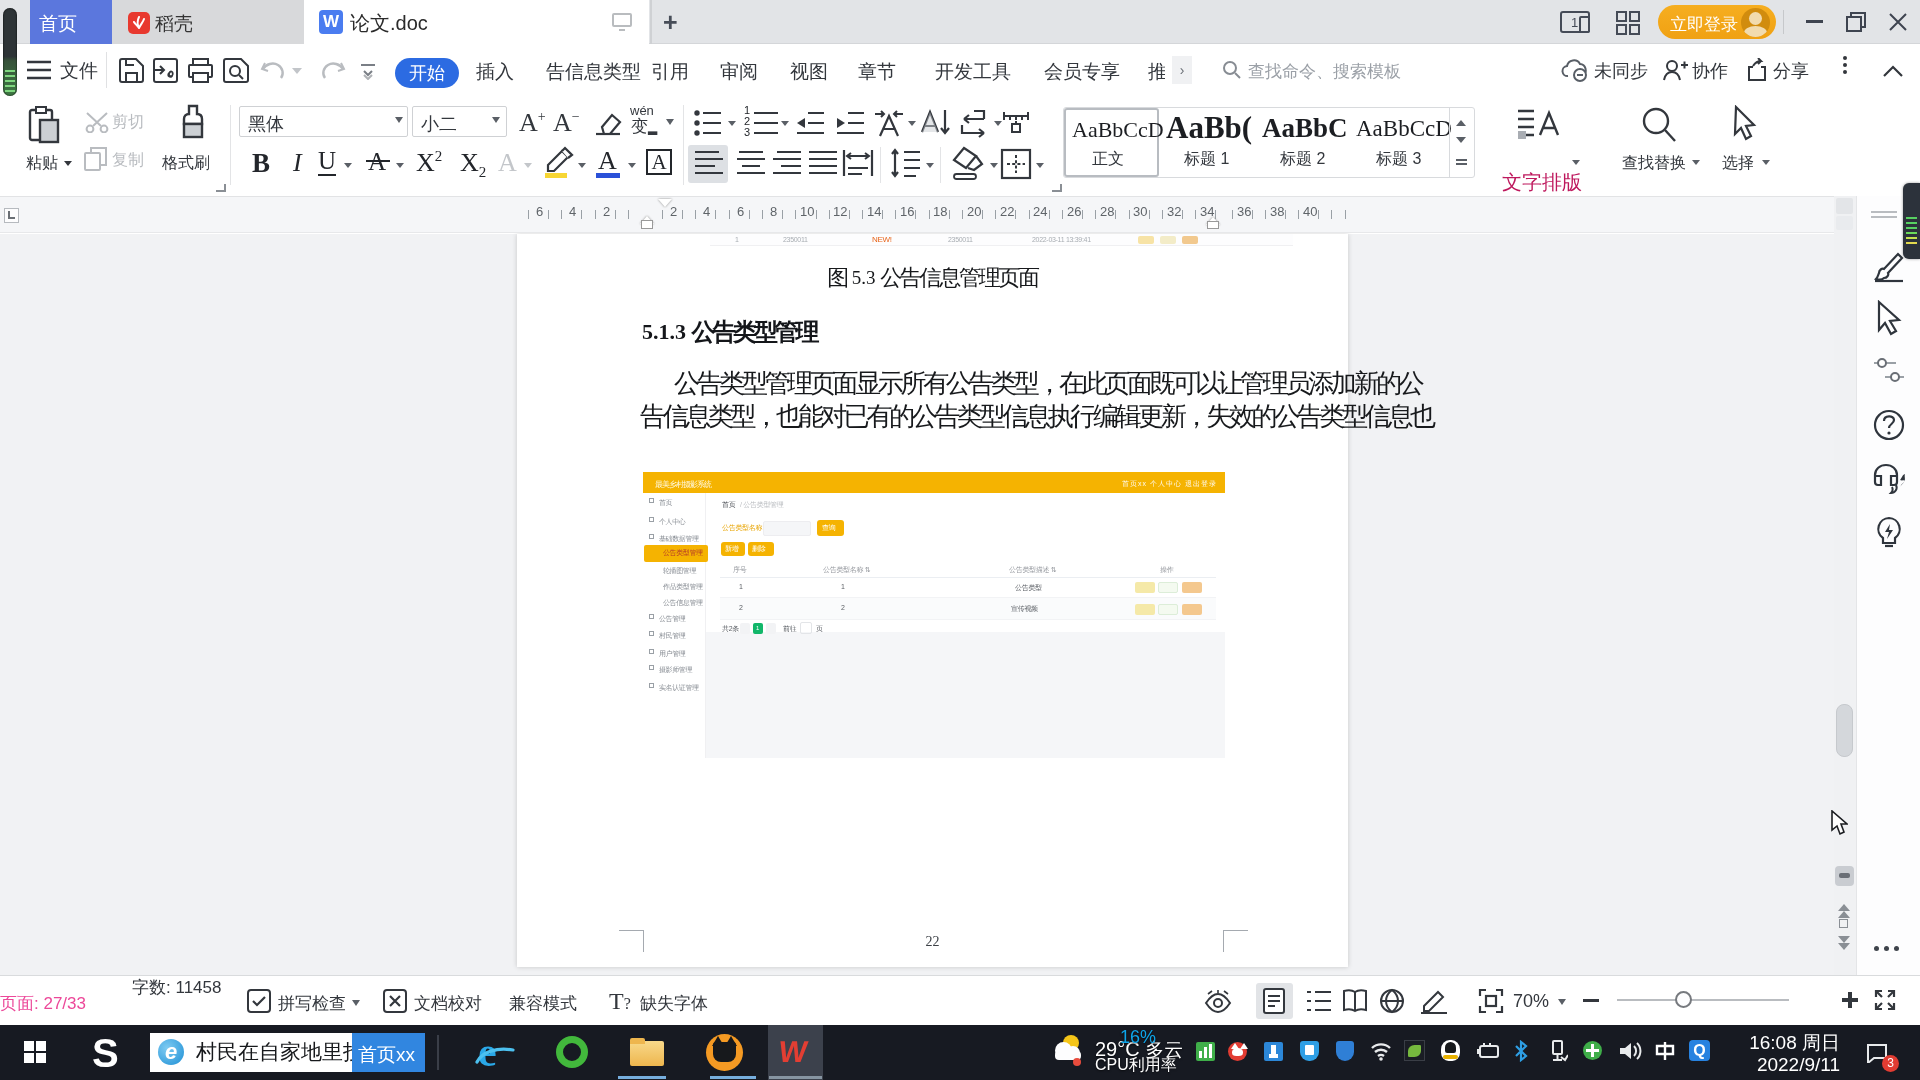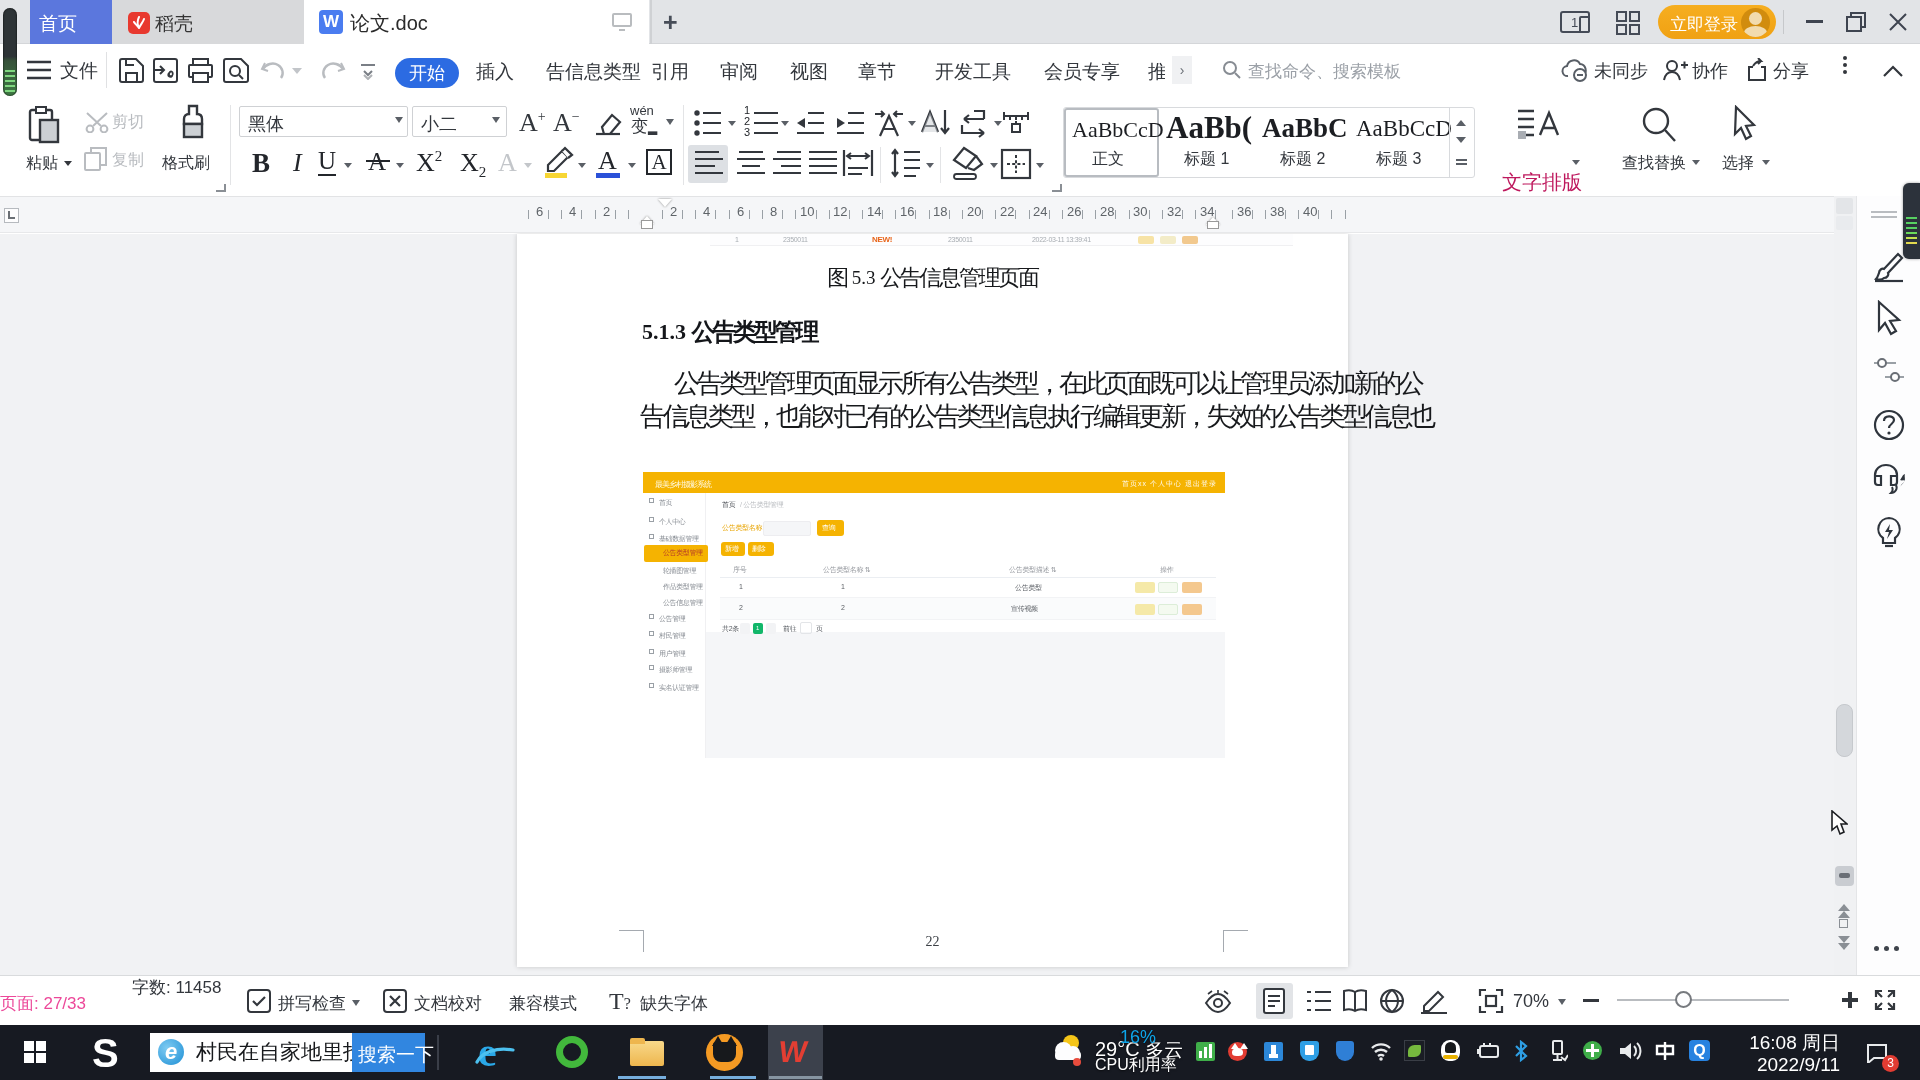--- a/index.html
+++ b/index.html
@@ -22,21 +22,21 @@
 .sideitem2{position:absolute;left:20px;font-size:7px;color:#878c93;white-space:nowrap;letter-spacing:-0.4px}
 .tick{position:absolute;top:13px;width:1px;height:9px;background:#9aa0a6}
 .rnum{position:absolute;top:7px;font-size:13px;color:#5f6469}
 </style></head>
 <body>
 <div class="ab" id="docarea"></div>
 <div class="ab" id="page">
   <div class="ab" style="left:193px;top:0;width:583px;height:12px;background:#fdfdfe;border-bottom:1px solid #f0f0f2">
     <span class="tiny" style="left:25px;top:2px;font-size:7px;color:#a8adb2">1</span>
     <span class="tiny" style="left:73px;top:2px;font-size:7px;color:#a8adb2">2350011</span>
-    <span class="tiny" style="left:162px;top:1px;color:#e8651a;font-weight:bold;font-size:8px">NEW!</span>
+    <span class="tiny" style="left:162px;top:1px;color:#e8651a;font-weight:normal;font-size:8px">NEW!</span>
     <span class="tiny" style="left:238px;top:2px;font-size:7px;color:#a8adb2">2350011</span>
     <span class="tiny" style="left:322px;top:2px;font-size:7px;color:#a8adb2">2022-03-11 13:39:41</span>
     <div class="ab" style="left:428px;top:2px;width:16px;height:8px;background:#f7e3a6;border-radius:2px"></div>
     <div class="ab" style="left:450px;top:2px;width:16px;height:8px;background:#f3ecc8;border-radius:2px"></div>
     <div class="ab" style="left:472px;top:2px;width:16px;height:8px;background:#f2c98e;border-radius:2px"></div>
   </div>
   <div class="ab serif" style="left:0;top:29px;width:831px;text-align:center;font-size:19px;color:#17191c"><span class="cjk" style="font-size:22px;letter-spacing:-2.3px;vertical-align:-1px">图</span> 5.3 <span class="cjk" style="font-size:22px;letter-spacing:-2.3px;vertical-align:-1px">公告信息管理页面</span></div>
   <div class="ab serif" style="left:125px;top:82px;font-size:22px;font-weight:bold;color:#14161a">5.1.3 <span class="cjk" style="font-size:24px;letter-spacing:-3.2px;vertical-align:-1.5px">公告类型管理</span></div>
   <div class="ab" style="left:157px;top:132px;font-size:26px;letter-spacing:-3.35px;color:#17191c;white-space:nowrap">公告类型管理页面显示所有公告类型，在此页面既可以让管理员添加新的公</div>
   <div class="ab" style="left:123px;top:165px;font-size:26px;letter-spacing:-3.35px;color:#17191c;white-space:nowrap">告信息类型，也能对已有的公告类型信息执行编辑更新，失效的公告类型信息也</div>
@@ -556,21 +556,21 @@
         <rect x="12" y="0" width="10" height="10"></rect>
         <rect x="0" y="12" width="10" height="10"></rect>
         <rect x="12" y="12" width="10" height="10"></rect>
       </g>
     </svg>
   <div class="ab" style="left:92px;top:6px;width:38px;height:42px;color:#fff;font-size:40px;font-weight:bold">S</div>
   <div class="ab" style="left:150px;top:8px;width:202px;height:39px;background:#fff"></div>
   <div class="ab" style="left:158px;top:14px;width:26px;height:26px;border-radius:50%;background:radial-gradient(circle at 35% 35%,#7ecbf2,#1e8fd5);color:#fff;font-size:22px;font-weight:bold;text-align:center;line-height:25px;font-style:italic">e</div>
   <div class="ab" style="left:196px;top:13px;font-size:21px;color:#17191c;letter-spacing:0">村民在自家地里投毒</div>
   <div class="ab" style="left:352px;top:8px;width:73px;height:39px;background:#3186e0"></div>
-  <div class="ab" style="left:358px;top:17px;font-size:19px;color:#fff">搜索一下</div>
+  <div class="ab" style="left:358px;top:17px;font-size:19px;color:#fff">首页xx</div>
   <div class="ab" style="left:437px;top:10px;width:2px;height:35px;background:#3a3e48"></div>
   <div class="ab" style="left:478px;top:7px;width:34px;height:40px;color:#2aa8e8;font-size:42px;font-weight:bold;line-height:40px;font-family:'Liberation Serif',serif">e</div>
   <svg class="ab" style="left:475px;top:21px" width="40" height="18" viewBox="0 0 40 18">
       <path d="M2 16C7 6 22 1 38 4" fill="none" stroke="#4cc0ef" stroke-width="3.2" stroke-linecap="round"></path>
     </svg>
   <div class="ab" style="left:556px;top:11px;width:32px;height:32px;border:7px solid #42b83c;border-radius:50%"></div>
   <div class="ab" style="left:630px;top:16px;width:34px;height:25px;background:linear-gradient(#f8d98a,#eeb64e);border-radius:2px"></div>
   <div class="ab" style="left:630px;top:13px;width:15px;height:6px;background:#eeb64e;border-radius:2px 2px 0 0"></div>
   <div class="ab" style="left:706px;top:9px;width:37px;height:37px;background:#f59a23;border-radius:50%"></div>
   <div class="ab" style="left:713px;top:17px;width:23px;height:20px;background:#17191c;border-radius:3px 3px 8px 8px"></div>

